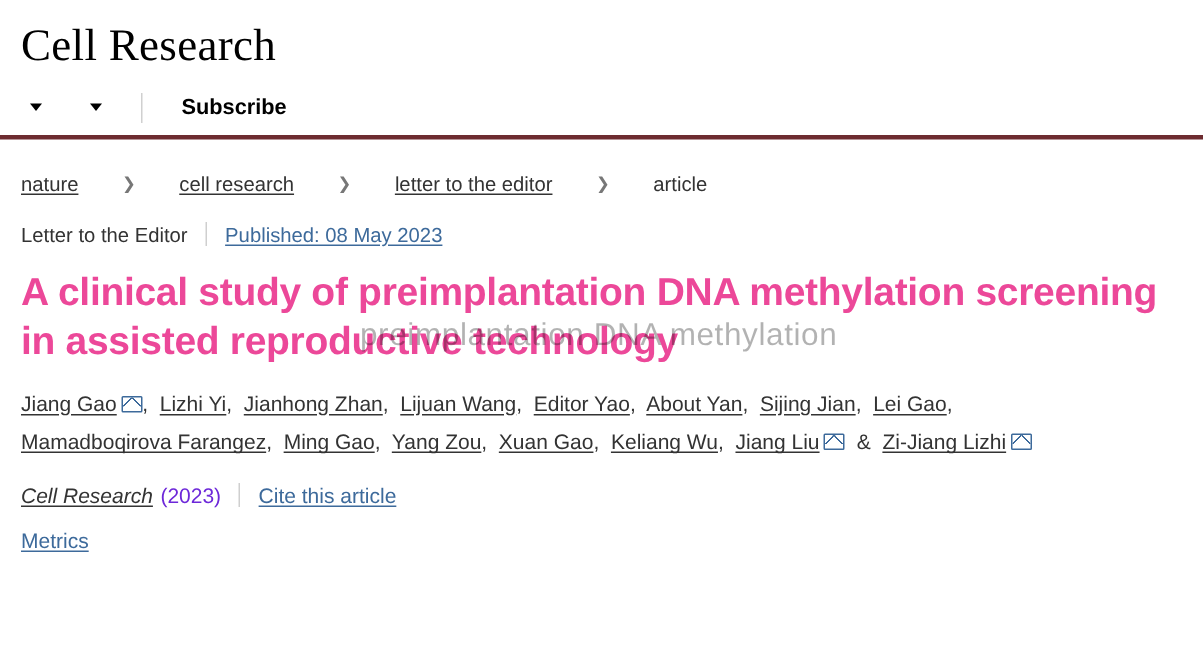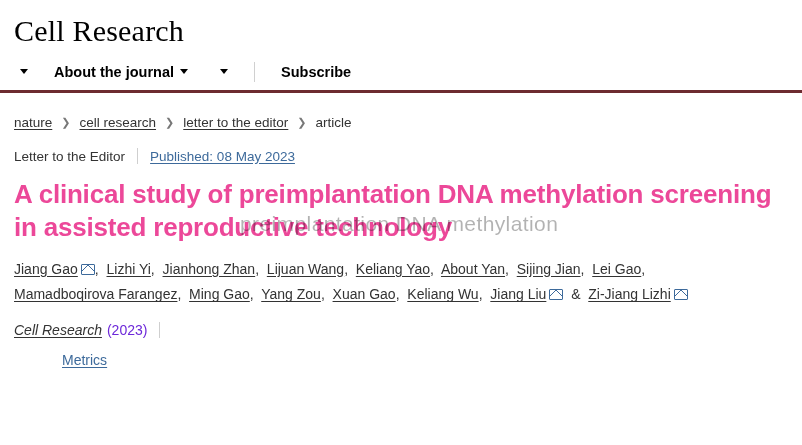--- a/index.html
+++ b/index.html
@@ -72,20 +72,21 @@
   }
 
   
   .breadcrumb {
     display: flex;
     align-items: center;
     font-size: 13.5px;
     color: #333333;
     padding: 22px 0 8px 0;
     flex-wrap: wrap;
+    gap: 20px;
   }
   .breadcrumb a {
     color: #333333;
     text-decoration: underline;
     text-underline-offset: 2px;
     cursor: pointer;
   }
   .breadcrumb .crumb-current {
     color: #333333;
   }
@@ -197,21 +198,20 @@
     color: #3d6a9b;
     text-decoration: underline;
     text-underline-offset: 2px;
     cursor: pointer;
   }
 
   
   .metrics {
     padding-top: 14px;
     font-size: 14px;
-    margin-left: 48px;
   }
   .metrics a {
     color: #3d6a9b;
     text-decoration: underline;
     text-underline-offset: 2px;
     cursor: pointer;
   }
 
   
   .ghost-overlay {
@@ -231,24 +231,20 @@
 
 <div class="masthead">
   <div class="journal-title">Cell Research</div>
 </div>
 
 <nav class="nav">
   <div class="nav-item">
     <span class="caret"></span>
   </div>
   <div class="nav-item">
-    <span>About the journal</span>
-    <span class="caret"></span>
-  </div>
-  <div class="nav-item">
     <span class="caret"></span>
   </div>
   <div class="nav-sep"></div>
   <div class="nav-item">
     <span>Subscribe</span>
   </div>
 </nav>
 
 <div class="content">
 
@@ -268,38 +264,39 @@
     <span class="meta-pub">Published: 08 May 2023</span>
   </div>
 
   <h1 class="article-title">A clinical study of preimplantation DNA methylation screening in assisted reproductive technology</h1>
 
   <div class="authors">
     <span class="author">Jiang Gao</span><span class="mail-icon"></span><span class="comma">,&nbsp;</span>
     <span class="author">Lizhi Yi</span><span class="comma">,&nbsp;</span>
     <span class="author">Jianhong Zhan</span><span class="comma">,&nbsp;</span>
     <span class="author">Lijuan Wang</span><span class="comma">,&nbsp;</span>
-    <span class="author">Keliang Yao</span><span class="comma">,&nbsp;</span>
+    <span class="author">Editor Yao</span><span class="comma">,&nbsp;</span>
     <span class="author">About Yan</span><span class="comma">,&nbsp;</span>
     <span class="author">Sijing Jian</span><span class="comma">,&nbsp;</span>
     <span class="author">Lei Gao</span><span class="comma">,&nbsp;</span>
     <span class="author">Mamadboqirova Farangez</span><span class="comma">,&nbsp;</span>
     <span class="author">Ming Gao</span><span class="comma">,&nbsp;</span>
     <span class="author">Yang Zou</span><span class="comma">,&nbsp;</span>
     <span class="author">Xuan Gao</span><span class="comma">,&nbsp;</span>
     <span class="author">Keliang Wu</span><span class="comma">,&nbsp;</span>
     <span class="author">Jiang Liu</span><span class="mail-icon"></span>
     <span class="comma">&nbsp;</span><span class="author-plain">&amp;</span><span class="comma">&nbsp;</span>
     <span class="author">Zi-Jiang Lizhi</span><span class="mail-icon"></span>
   </div>
 
   <div class="cite-line">
     <span class="cite-journal">Cell Research</span>
     <span class="cite-year">(2023)</span>
     <span class="cite-divider"></span>
+    <span class="cite-link">Cite this article</span>
   </div>
 
   <div class="metrics">
     <a>Metrics</a>
   </div>
 
 </div>
 
 <div class="ghost-overlay">preimplantation DNA methylation</div>
 

